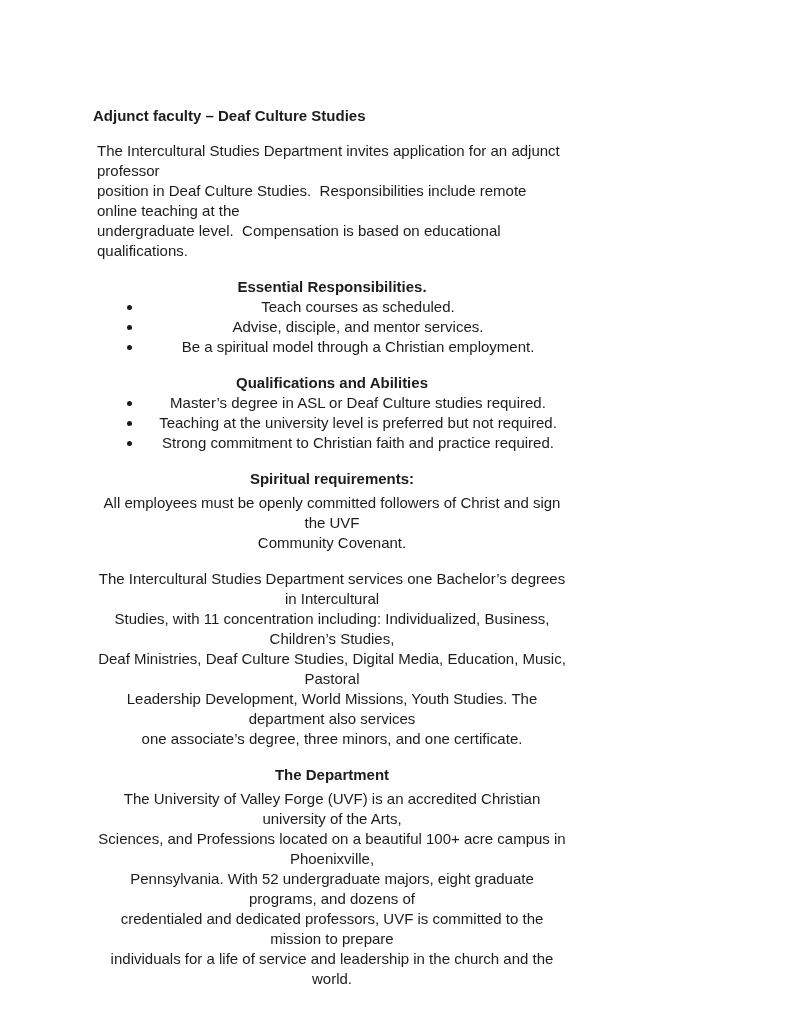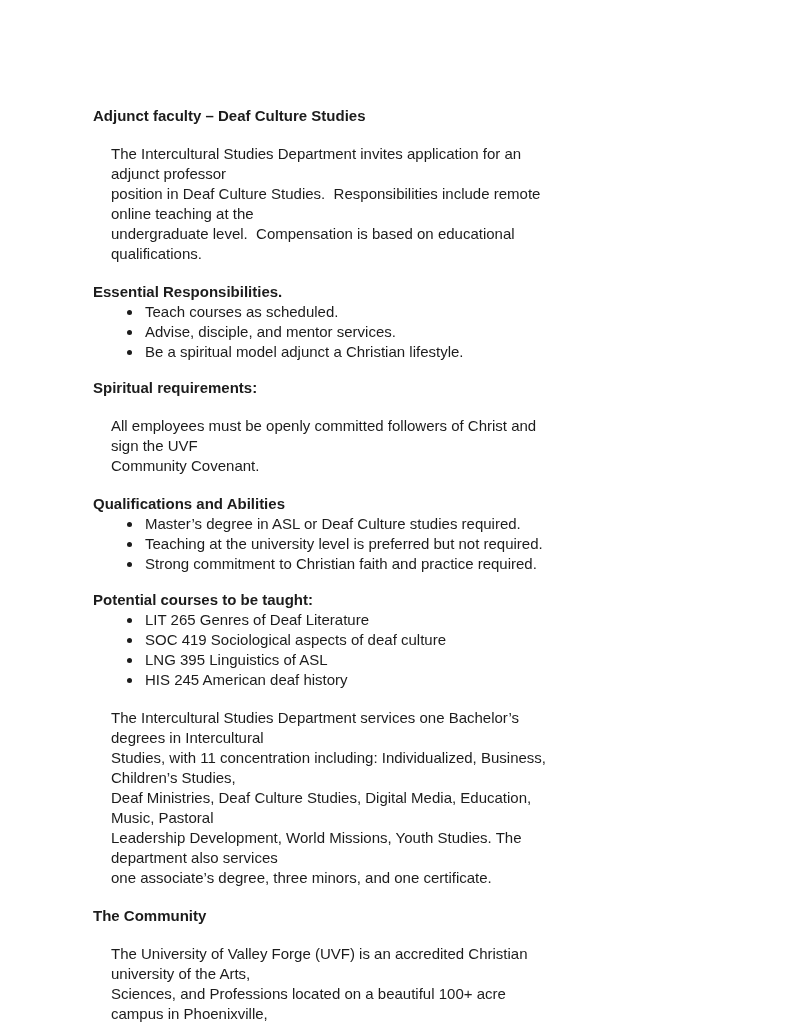--- a/index.html
+++ b/index.html
@@ -20,25 +20,26 @@
     color: #1c1c1c;
     overflow: hidden;
   }
   .title {
     font-size: 15px;
     font-weight: bold;
     margin: 0 0 15px 0;
     white-space: pre-wrap;
   }
   .para {
-    margin: 18px;
+    margin: 4px;
     white-space: pre-wrap;
   }
   .section {
     margin-top: 16px;
+    text-align: center;
   }
   .heading {
     font-size: 15px;
     font-weight: bold;
     margin: 0;
     white-space: pre-wrap;
   }
   ul.bullets {
     margin: 0;
     padding: 0 0 0 50px;
@@ -58,59 +59,50 @@
 
   <p class="para">The Intercultural Studies Department invites application for an adjunct professor
 position in Deaf Culture Studies.  Responsibilities include remote online teaching at the
 undergraduate level.  Compensation is based on educational qualifications.</p>
 
   <div class="section">
     <h2 class="heading">Essential Responsibilities.</h2>
     <ul class="bullets">
       <li>Teach courses as scheduled.</li>
       <li>Advise, disciple, and mentor services.</li>
-      <li>Be a spiritual model adjunct a Christian lifestyle.</li>
+      <li>Be a spiritual model through a Christian employment.</li>
     </ul>
-  </div>
-
-  <div class="section">
-    <h2 class="heading">Spiritual requirements:</h2>
-    <p class="para">All employees must be openly committed followers of Christ and sign the UVF
-Community Covenant.</p>
   </div>
 
   <div class="section">
     <h2 class="heading">Qualifications and Abilities</h2>
     <ul class="bullets">
       <li>Master’s degree in ASL or Deaf Culture studies required.</li>
       <li>Teaching at the university level is preferred but not required.</li>
       <li>Strong commitment to Christian faith and practice required.</li>
     </ul>
   </div>
 
   <div class="section">
-    <h2 class="heading">Potential courses to be taught:</h2>
-    <ul class="bullets">
-      <li>LIT 265 Genres of Deaf Literature</li>
-      <li>SOC 419 Sociological aspects of deaf culture</li>
-      <li>LNG 395 Linguistics of ASL</li>
-      <li>HIS 245 American deaf history</li>
-    </ul>
+    <h2 class="heading">Spiritual requirements:</h2>
+    <p class="para">All employees must be openly committed followers of Christ and sign the UVF
+Community Covenant.</p>
   </div>
+
 
   <div class="section">
     <p class="para">The Intercultural Studies Department services one Bachelor’s degrees in Intercultural
 Studies, with 11 concentration including: Individualized, Business, Children’s Studies,
 Deaf Ministries, Deaf Culture Studies, Digital Media, Education, Music, Pastoral
 Leadership Development, World Missions, Youth Studies. The department also services
 one associate’s degree, three minors, and one certificate.</p>
   </div>
 
   <div class="section">
-    <h2 class="heading">The Community</h2>
+    <h2 class="heading">The Department</h2>
     <p class="para">The University of Valley Forge (UVF) is an accredited Christian university of the Arts,
 Sciences, and Professions located on a beautiful 100+ acre campus in Phoenixville,
 Pennsylvania. With 52 undergraduate majors, eight graduate programs, and dozens of
 credentialed and dedicated professors, UVF is committed to the mission to prepare
 individuals for a life of service and leadership in the church and the world.</p>
   </div>
 
 
 </div>
 

